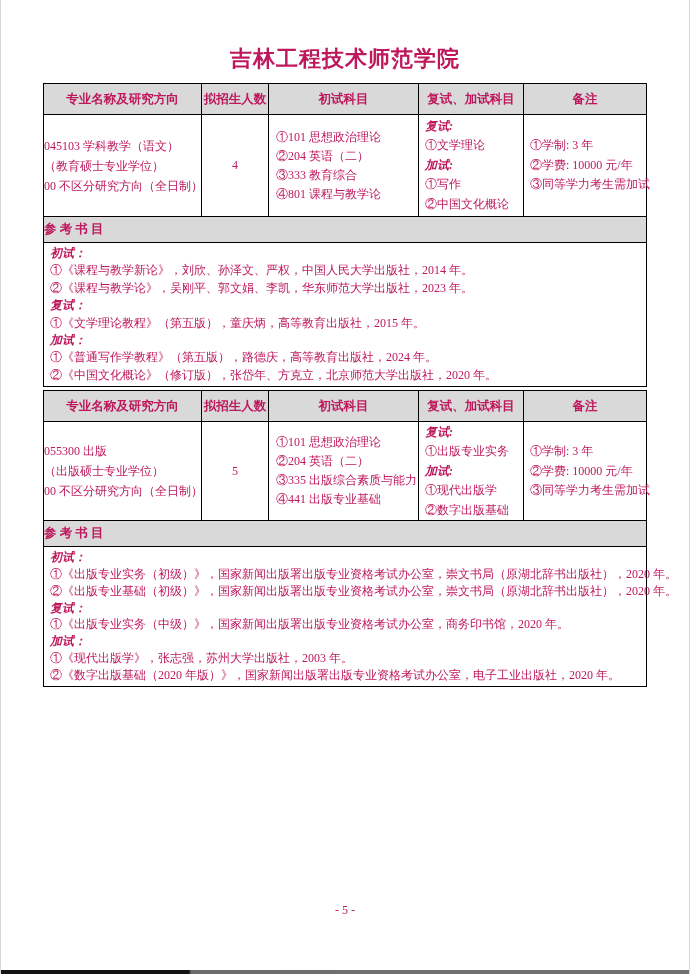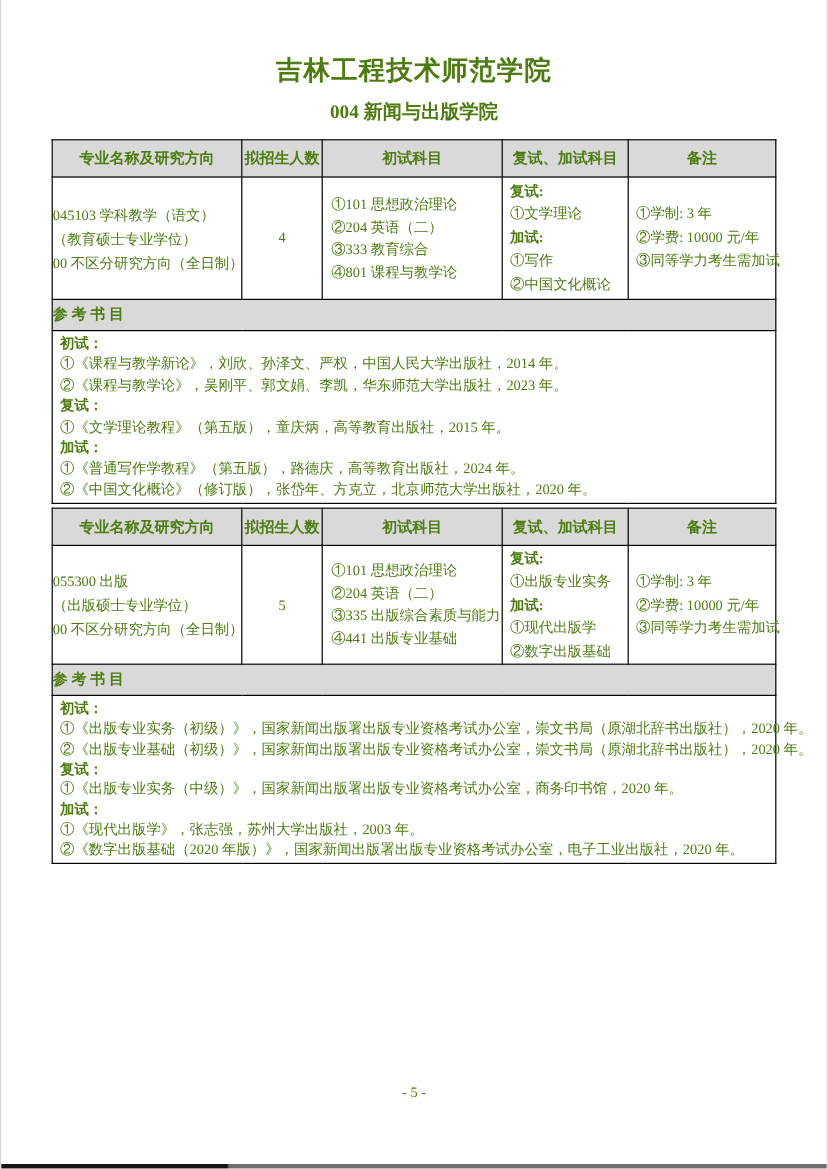--- a/index.html
+++ b/index.html
@@ -5,21 +5,21 @@
   html,body{margin:0;padding:0;background:#fff;}
   .page{
     position:relative;
     width:690px;height:974px;
     margin:0 auto;
     background:#ffffff;
     box-sizing:border-box;
     border-left:1px solid #d6d6d6;
     border-right:1px solid #d9d9d9;
     font-family:"Liberation Serif","DejaVu Serif",serif;
-    color:#4d7c0f;
+    color:#be185d;
     overflow:hidden;
   }
   .titles{padding-top:44px;text-align:center;}
   .title-main{font-size:22px;font-weight:bold;line-height:30px;letter-spacing:1px;}
   .title-sub{font-size:22px;font-weight:bold;line-height:36px;letter-spacing:1px;}
   .title-section{font-size:16px;font-weight:bold;line-height:26px;margin-top:7px;}
 
   table.catalog{
     width:603px;
     margin:0 auto;
@@ -52,21 +52,21 @@
 
   .name-cell{text-align:left;}
   .name-cell div{line-height:20px;white-space:nowrap;}
   .quota-cell{text-align:center;font-size:13.5px;}
   .init-cell{padding-left:7px !important;}
   .init-cell div{line-height:19px;white-space:nowrap;}
   .retest-cell{padding-left:6px !important;}
   .retest-cell div{line-height:19.5px;white-space:nowrap;}
   .remark-cell{padding-left:6px !important;}
   .remark-cell div{line-height:19.5px;white-space:nowrap;}
-  .bold{font-weight:bold;}
+  .bold{font-weight:bold;font-style:italic;}
 
   .ref-head td{
     background:#d9d9d9;
     height:25px;
     text-align:left;
     font-weight:bold;
     font-size:12.5px;
   }
   .ref-body td{padding:2px 4px 2px 6px !important;vertical-align:top;}
   .t1 .ref-body td{height:136px;}
@@ -94,21 +94,20 @@
     background:linear-gradient(to right,#141414 0px,#141414 188px,#6e6e6e 190px,#707070 100%);
   }
 </style>
 </head>
 <body>
 
 <div class="page">
 
   <div class="titles">
     <div class="title-main">吉林工程技术师范学院</div>
-    <div class="title-section">004 新闻与出版学院</div>
   </div>
 
   <table class="catalog t1">
     <colgroup>
       <col class="col-name">
         <col class="col-quota">
         <col class="col-init">
         <col class="col-retest">
         <col class="col-remark">
     </colgroup>

